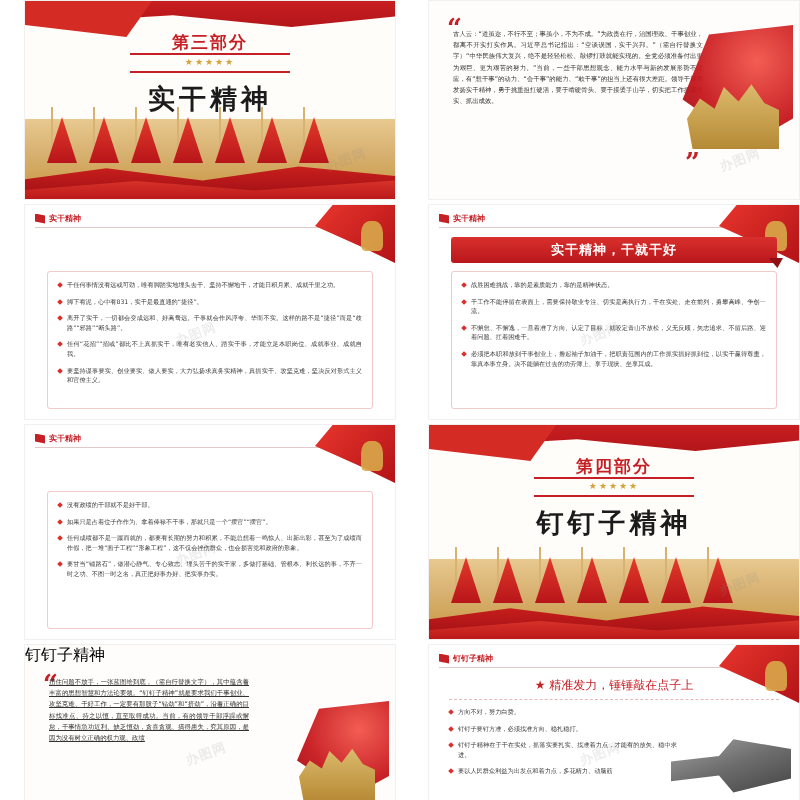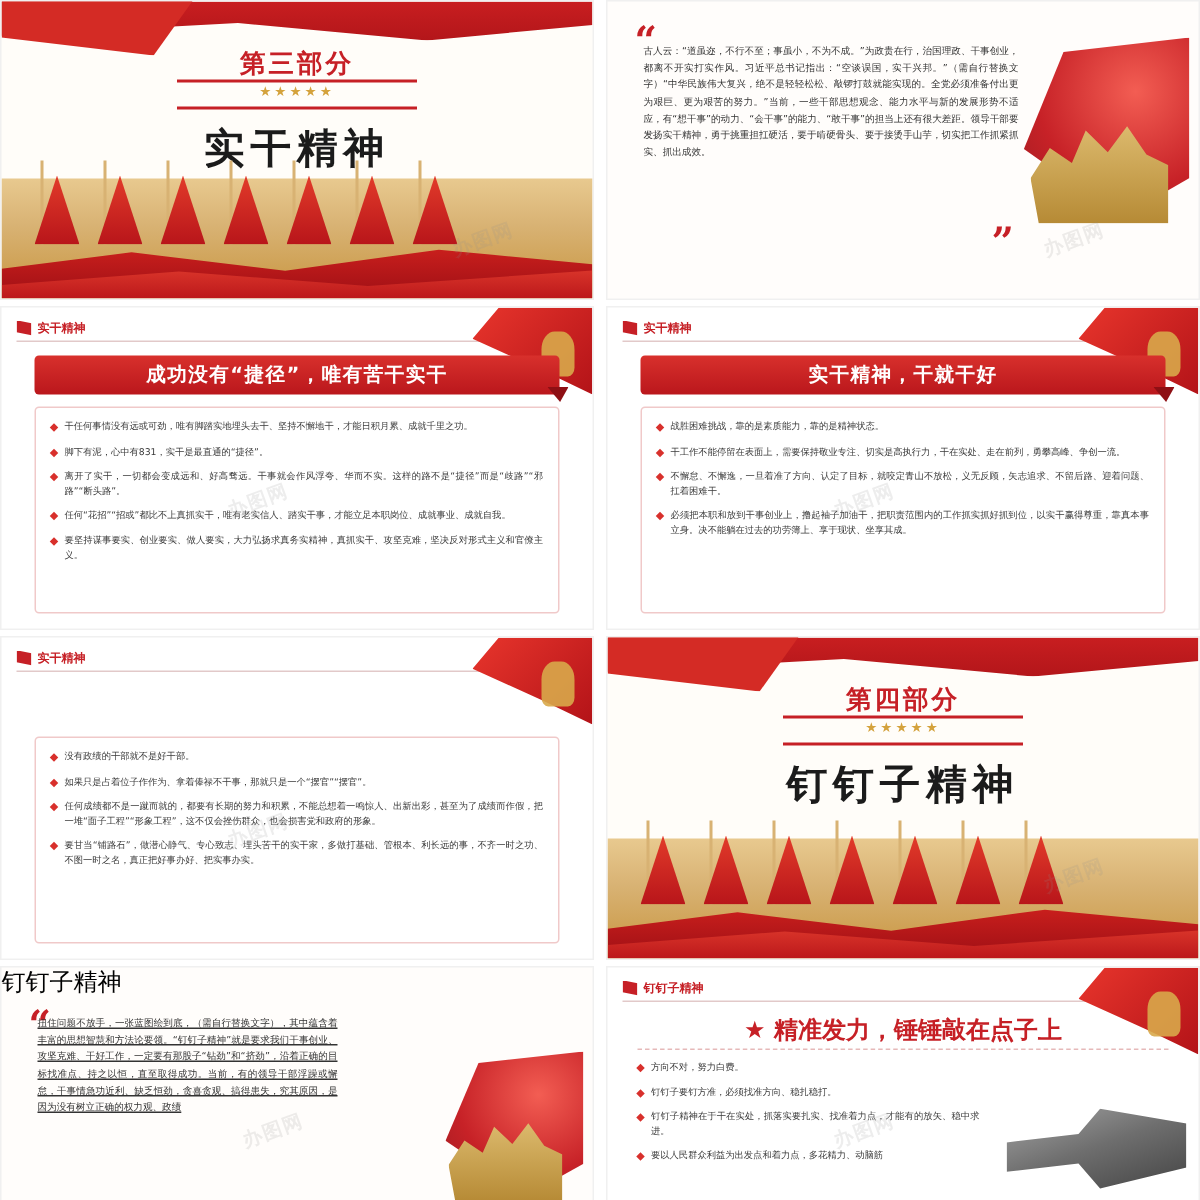--- a/index.html
+++ b/index.html
@@ -14,20 +14,21 @@
     grid-template-columns: 396px 396px;
     grid-template-rows: 200px 216px 216px 168px;
     gap: 4px 8px;
     width: 800px; height: 800px;
   }
   .slide {
     position: relative;
     background: #ffffff;
     overflow: hidden;
     border: 1px solid #f0f0f0;
+    margin-left: 24px;
   }
 
   
   .divider { background: #fffdf9; }
   .divider .top-red {
     position: absolute; top: 0; left: 0; width: 100%; height: 26px;
     background: linear-gradient(180deg,#c81e20 0%, #b3161a 100%);
     clip-path: polygon(0 0, 100% 0, 100% 60%, 72% 100%, 40% 55%, 0 88%);
   }
   .divider .ribbon-left {
@@ -163,21 +164,21 @@
 
   
   .hammer {
     position: absolute; right: 8px; bottom: 6px; width: 120px; height: 70px;
     background: linear-gradient(160deg,#a8a8a8 0%, #6e6e6e 45%, #3a3a3a 100%);
     clip-path: polygon(0 38%, 40% 30%, 52% 6%, 100% 20%, 100% 62%, 52% 82%, 40% 58%, 0 66%);
     border-radius: 3px;
   }
   .star-title {
     position: absolute; top: 32px; left: 0; right: 0; text-align: center;
-    font-size: 16px; font-weight: bold; color: #c62026;
+    font-size: 12px; font-weight: normal; color: #c62026;
   }
   .dotline {
     position: absolute; left: 20px; right: 20px; top: 54px;
     border-top: 1px dashed #e6b9b9;
   }
   .wm {
     position: absolute; font-size: 13px; color: rgba(140,140,140,.16);
     font-weight: bold; letter-spacing: 1px; transform: rotate(-20deg);
     pointer-events: none;
   }
@@ -229,23 +230,20 @@
   </div>
 
   <div class="slide content">
     <div class="hdr">
       <span class="hdr-flag"></span>
       <span class="hdr-txt">实干精神</span>
     </div>
     <div class="hdr-line"></div>
     <div class="corner"></div>
     <div class="corner-fig"></div>
-    <div class="title-bar">
-      <span class="t">成功没有“捷径”，唯有苦干实干</span>
-    </div>
     <div class="panel">
       <div class="bullet">
           <span class="dot"></span>
           <span>干任何事情没有远或可劲，唯有脚踏实地埋头去干、坚持不懈地干，才能日积月累、成就千里之功。</span>
         </div>
       <div class="bullet">
           <span class="dot"></span>
           <span>脚下有泥，心中有831，实干是最直通的“捷径”。</span>
         </div>
       <div class="bullet">

